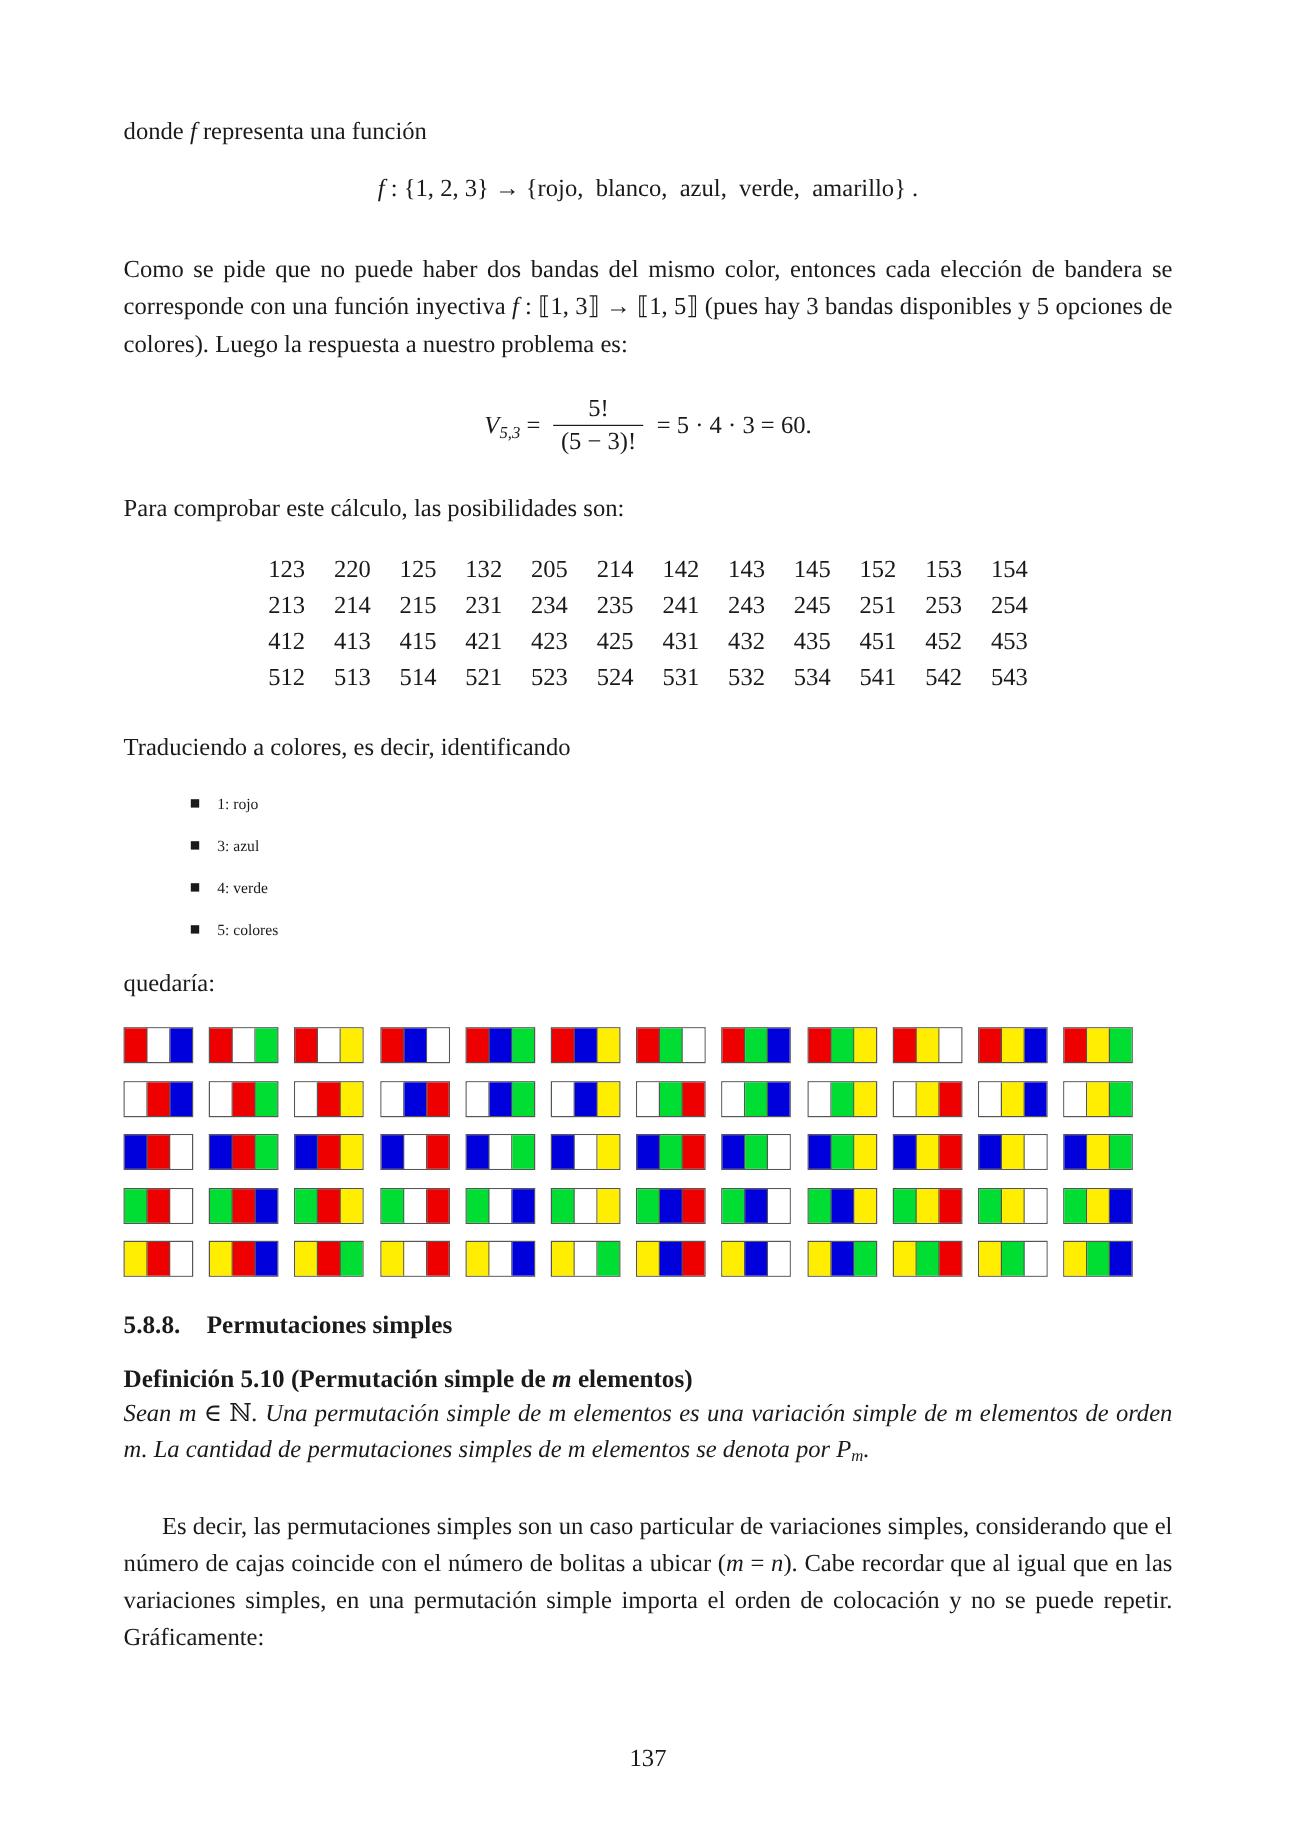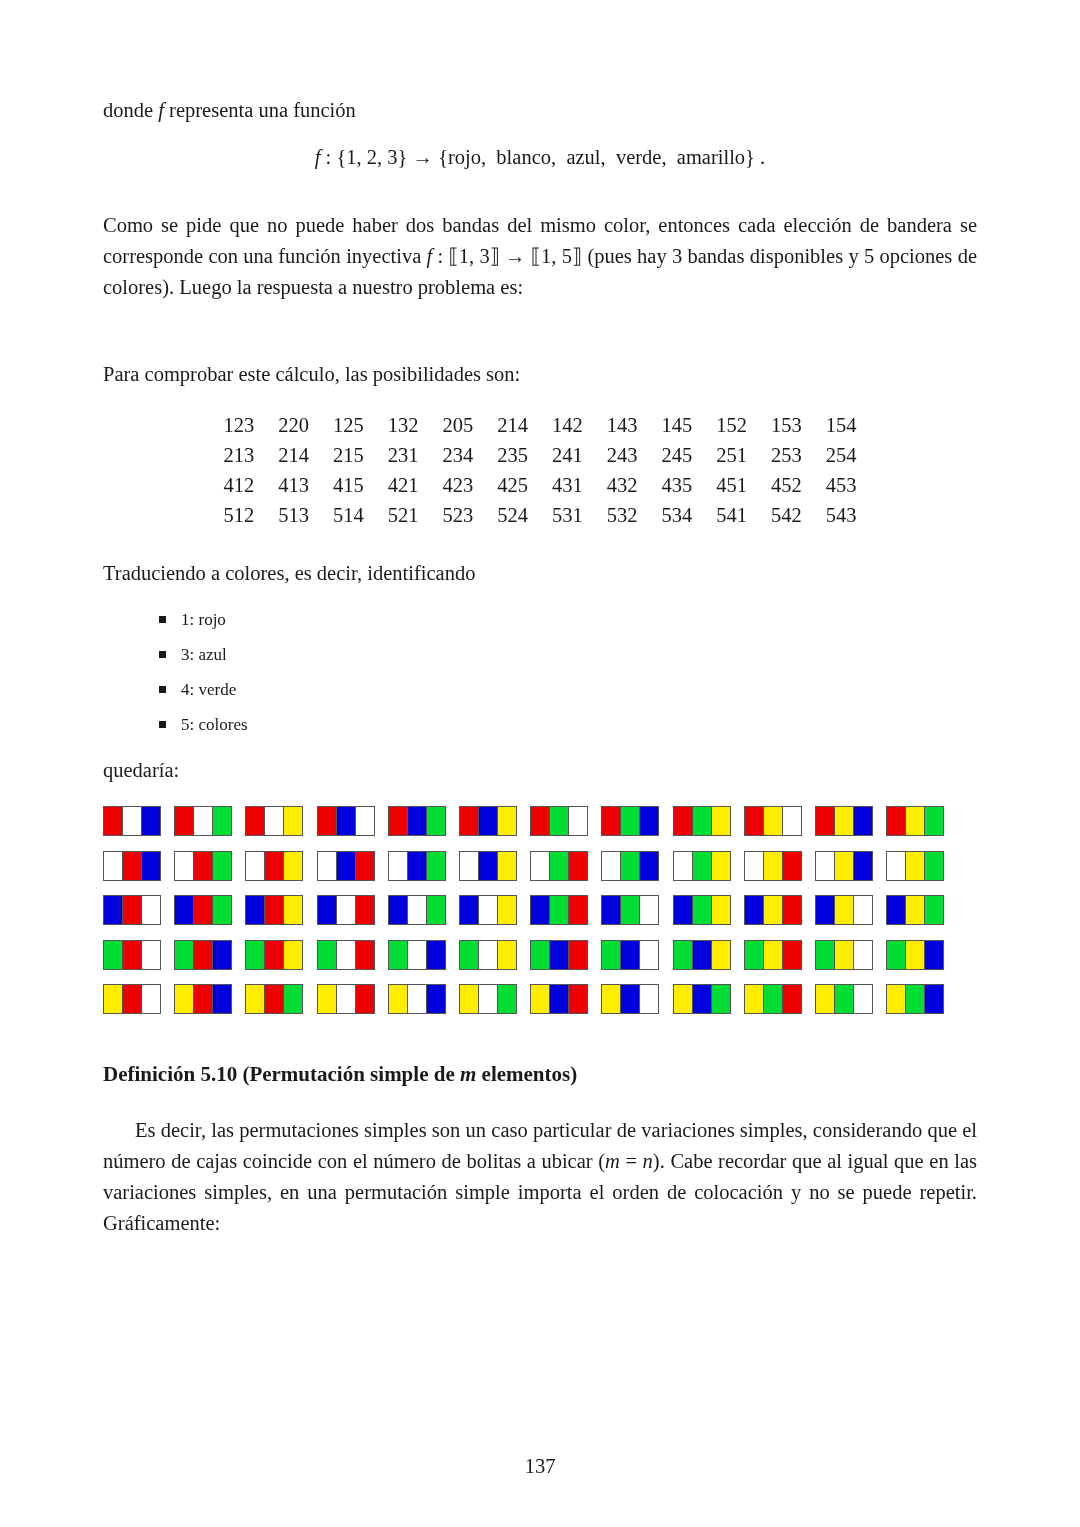--- a/index.html
+++ b/index.html
@@ -89,21 +89,21 @@
     padding: 3.5px 12px;
     text-align: center;
     white-space: nowrap;
   }
 
   
   ul.colorlist {
     list-style: none;
     margin: 0;
     padding: 0 0 0 78px;
-    font-size: 17px;
+    font-size: 13px;
   }
   ul.colorlist li {
     position: relative;
     line-height: 35px;
     padding-left: 0;
   }
   ul.colorlist li .bullet {
     position: absolute;
     left: -22px;
     top: 14px;
@@ -187,20 +187,24 @@
 
     <div class="gap-l"></div>
 
 
     <div class="gap-s"></div>
 
     <p class="para">Como se pide que no puede haber dos bandas del mismo color, entonces cada elección de bandera se corresponde con una función inyectiva <i class="mi">f</i> : ⟦1, 3⟧ → ⟦1, 5⟧ (pues hay 3 bandas disponibles y 5 opciones de colores). Luego la respuesta a nuestro problema es:</p>
 
     <div class="gap-l"></div>
 
+    <div class="display">
+      <i class="mi">V<sub class="mi-sub">5,3</sub></i>
+      <span> = </span><span class="frac"><span class="num">5!</span><span class="bar"></span><span class="den">(5 − 3)!</span></span><span> = </span><span>5 · 4 · 3</span><span> = </span><span>60.</span>
+    </div>
 
     <div class="gap-l"></div>
 
     <p class="para tight">Para comprobar este cálculo, las posibilidades son:</p>
 
     <div class="gap-m"></div>
 
     <table class="numtable">
       <tbody>
           <tr>
@@ -589,27 +593,31 @@
           <div class="flag" style="border-color: rgb(85, 85, 85);">
             <div class="band" style="background: rgb(255, 238, 0); border-right-color: rgb(85, 85, 85);"></div>
             <div class="band" style="background: rgb(0, 221, 51); border-right-color: rgb(85, 85, 85);"></div>
             <div class="band" style="background: rgb(0, 0, 221); border-right-color: rgb(85, 85, 85);"></div>
           </div>
         </div>
       </div>
 
     <div class="gap-s"></div>
 
+    <h3 class="sec-head">
+      <span class="num">5.8.8.</span><span>Permutaciones simples</span>
+    </h3>
 
     <div class="gap-m"></div>
 
     <div class="def-head">
       <span>Definición 5.10 (Permutación simple de </span><i class="mi">m</i><span> elementos)</span>
     </div>
 
+    <p class="def-body">Sean <i class="mi">m</i> ∈ <span class="blackboard">ℕ</span>. Una permutación simple de <i class="mi">m</i> elementos es una variación simple de <i class="mi">m</i> elementos de orden <i class="mi">m</i>. La cantidad de permutaciones simples de <i class="mi">m</i> elementos se denota por <i class="mi">P<sub class="mi-sub">m</sub></i>.</p>
 
     <div class="gap-l"></div>
 
     <p class="para" style="text-indent:32px;">Es decir, las permutaciones simples son un caso particular de variaciones simples, considerando que el número de cajas coincide con el número de bolitas a ubicar (<i class="mi">m</i> = <i class="mi">n</i>). Cabe recordar que al igual que en las variaciones simples, en una permutación simple importa el orden de colocación y no se puede repetir. Gráficamente:</p>
 
   </div>
 
   <div class="pagenum">137</div>
 </div>
 

